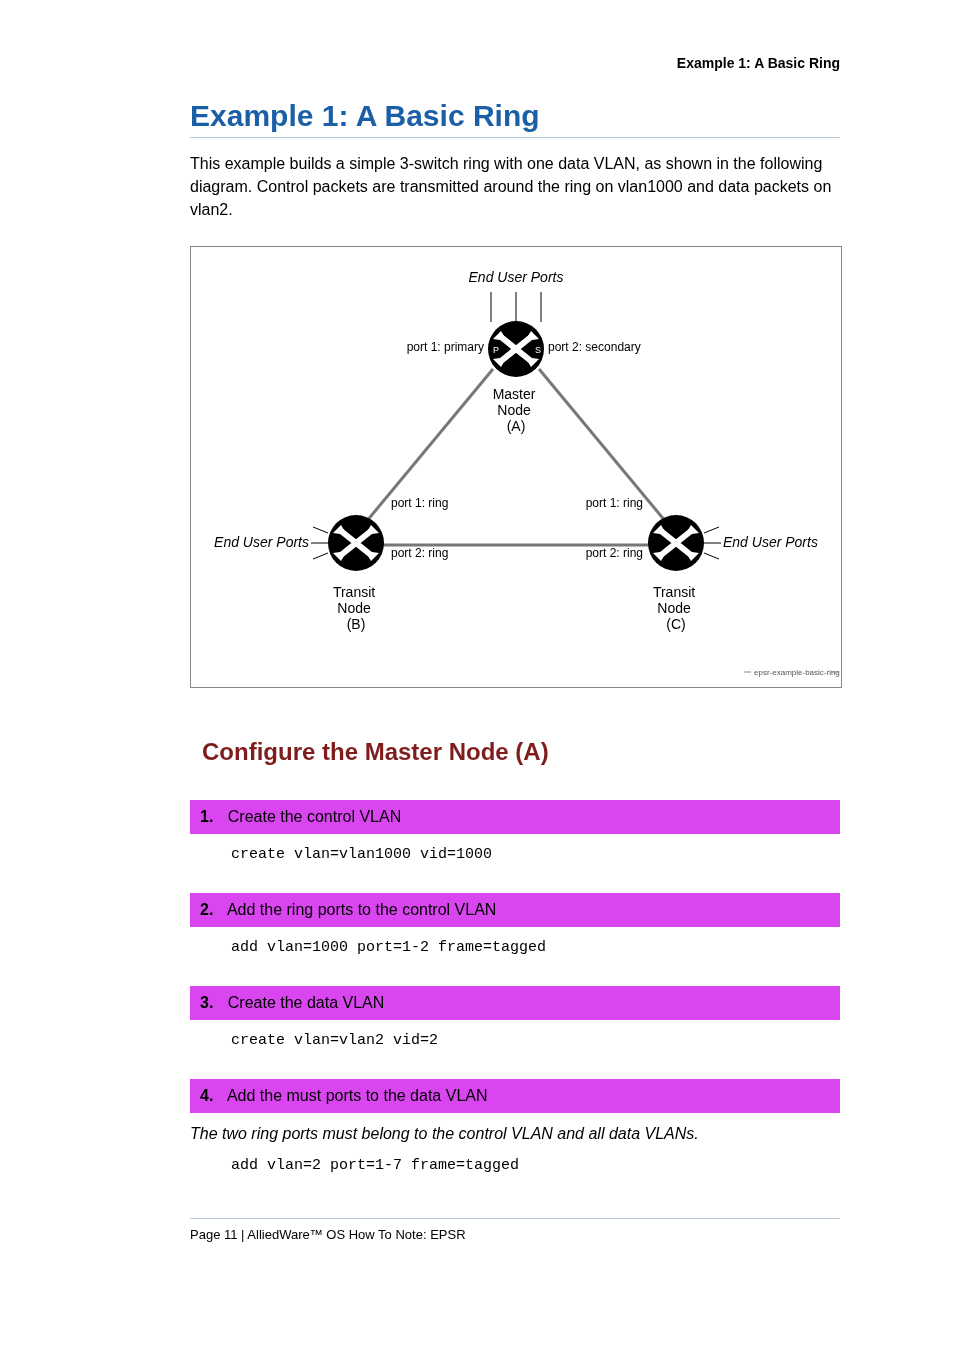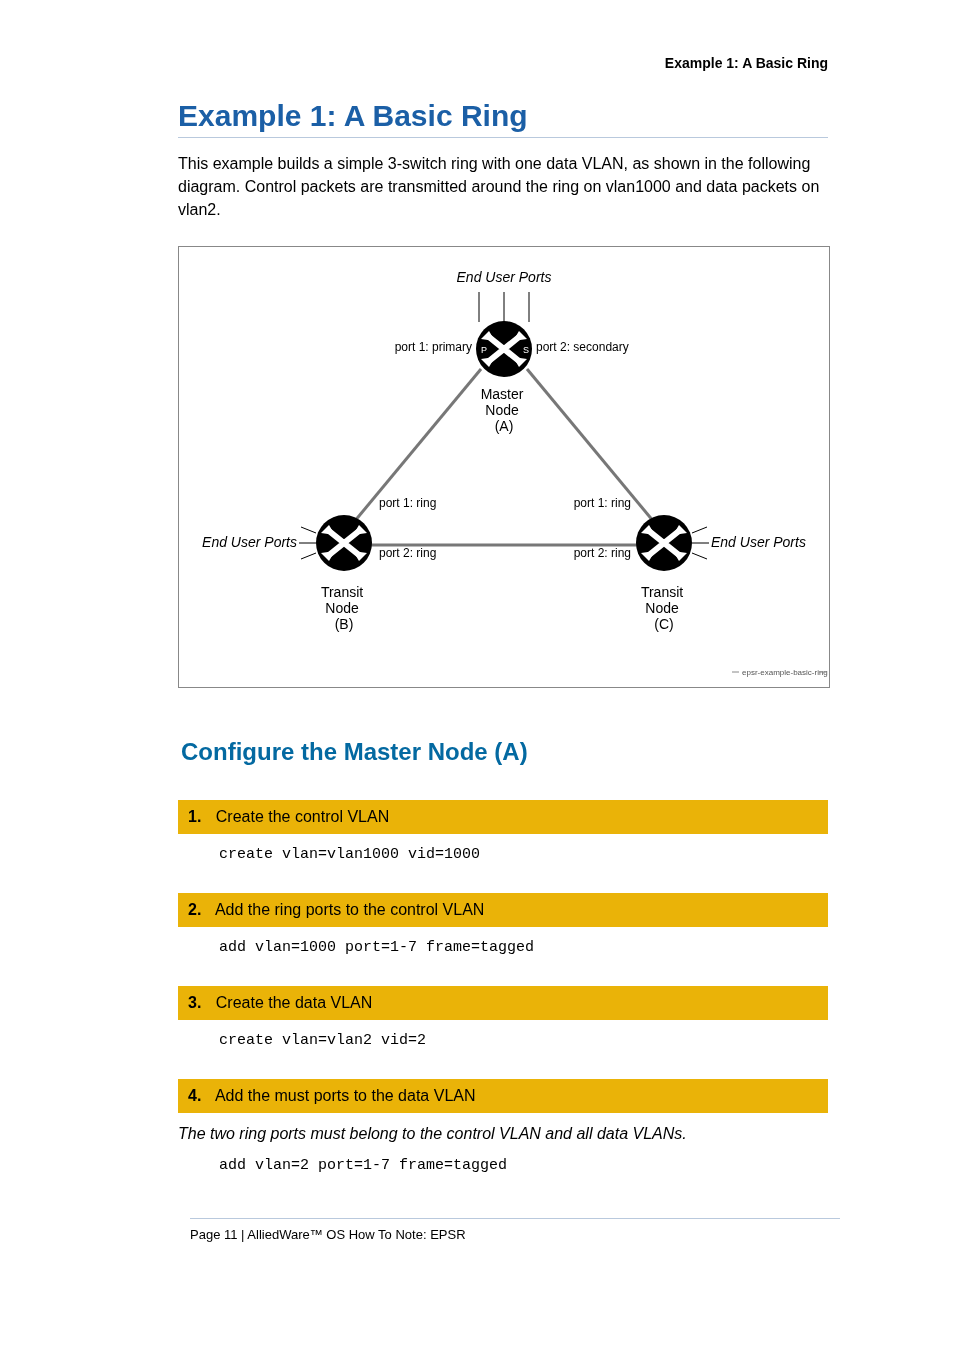--- a/index.html
+++ b/index.html
@@ -7,21 +7,21 @@
   body {
     width:954px;
     height:1350px;
     background:#fff;
     font-family:"Gill Sans","Gill Sans MT","Trebuchet MS",Arial,sans-serif;
     color:#000;
     position:relative;
   }
   .page {
     position:absolute;
-    left:178px;
+    left:190px;
     top:55px;
     width:650px;
   }
   .running-head {
     text-align:right;
     font-weight:bold;
     font-size:14px;
     margin-bottom:28px;
   }
   h1.title {
@@ -46,27 +46,27 @@
     height:440px;
     position:relative;
     margin-bottom:50px;
   }
   .diagram-box svg { display:block; }
   .dlabel { font-family:"Gill Sans","Gill Sans MT",Arial,sans-serif; }
   .ital { font-style:italic; }
   .small { font-size:12px; }
   .tiny { font-size:8px; fill:#555; }
   h2.sect {
-    color:#0369a1;
+    color:#7f1d1d;
     font-size:24px;
     font-weight:bold;
-    margin:0 0 34px 3px;
+    margin:0 0 34px 12px;
   }
   .step-head {
-    background:#eab308;
+    background:#d946ef;
     padding:8px 10px;
     font-size:16px;
     margin:0 0 12px 0;
   }
   .step-head .num { font-weight:bold; margin-right:10px; }
   pre.code {
     font-family:"Courier New",monospace;
     font-size:15px;
     margin:0 0 30px 41px;
     white-space:pre;
@@ -187,21 +187,21 @@
   <div class="step-head">
     <span class="num">1.</span>
     <span>Create the control VLAN</span>
   </div>
   <pre class="code">create vlan=vlan1000 vid=1000</pre>
 
   <div class="step-head">
     <span class="num">2.</span>
     <span>Add the ring ports to the control VLAN</span>
   </div>
-  <pre class="code">add vlan=1000 port=1-7 frame=tagged</pre>
+  <pre class="code">add vlan=1000 port=1-2 frame=tagged</pre>
 
   <div class="step-head">
     <span class="num">3.</span>
     <span>Create the data VLAN</span>
   </div>
   <pre class="code">create vlan=vlan2 vid=2</pre>
 
   <div class="step-head">
     <span class="num">4.</span>
     <span>Add the must ports to the data VLAN</span>

